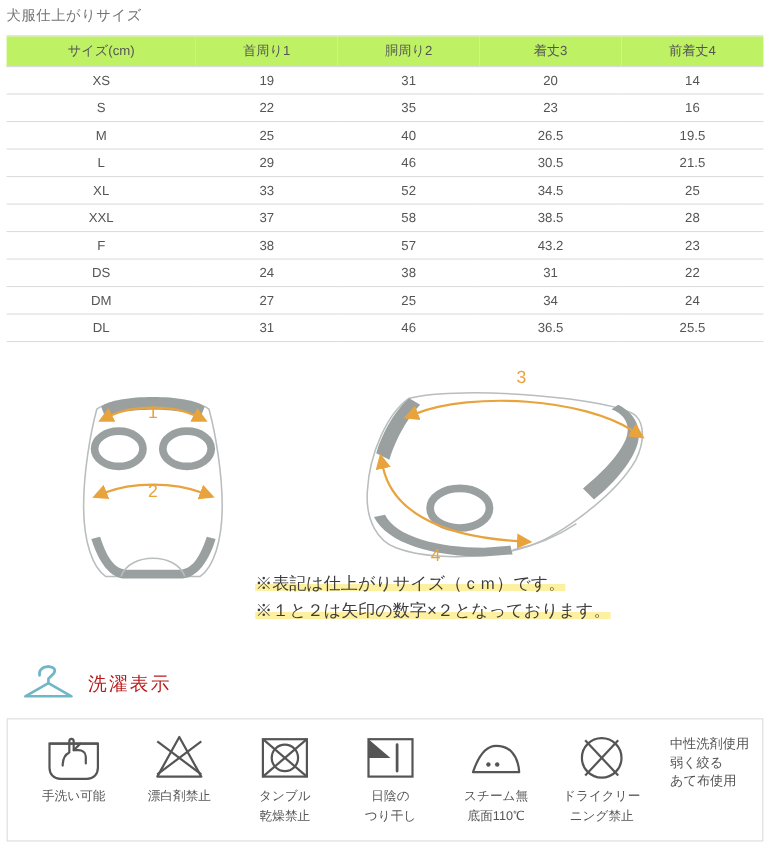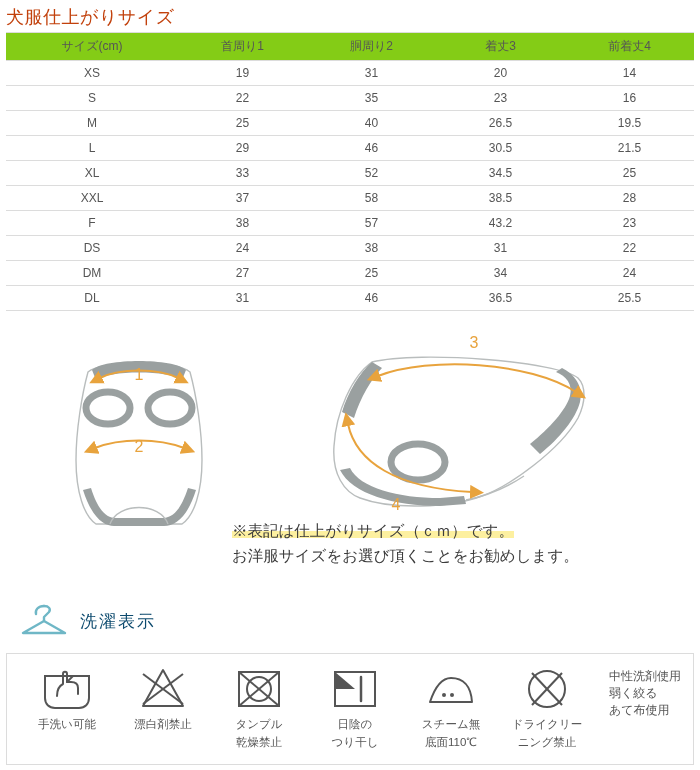--- a/index.html
+++ b/index.html
@@ -9,22 +9,22 @@
     background: #ffffff;
     font-family: "Liberation Sans", sans-serif;
     color: #333333;
   }
   .page { position: relative; width: 700px; height: 770px; overflow: hidden; }
 
   
   .page-title {
     position: absolute;
     left: 6px; top: 5px;
-    font-size: 18px;
-    color: #c2410c;
+    font-size: 13px;
+    color: #737373;
     letter-spacing: 0.5px;
   }
 
   
   .size-table {
     position: absolute;
     left: 6px; top: 32px;
     width: 688px;
     border-collapse: collapse;
     font-size: 12px;
@@ -32,21 +32,21 @@
   }
   .size-table th, .size-table td {
     border-top: 1px solid #dcdcdc;
     border-bottom: 1px solid #dcdcdc;
     text-align: center;
     padding: 5px 0 5px;
     height: 24px;
     font-weight: normal;
   }
   .size-table thead th {
-    background: #84cc16;
+    background: #bef264;
     color: #555;
     font-size: 12px;
     height: 25px;
   }
   .size-table th.c0, .size-table td.c0 { width: 172px; }
   .size-table th.c1, .size-table td.c1 { width: 129px; }
   .size-table th.c2, .size-table td.c2 { width: 129px; }
   .size-table th.c3, .size-table td.c3 { width: 129px; }
   .size-table th.c4, .size-table td.c4 { width: 129px; }
 
@@ -72,21 +72,21 @@
   
   .wash-head {
     position: absolute;
     left: 18px; top: 600px;
     width: 200px; height: 45px;
   }
   .wash-title {
     position: absolute;
     left: 62px; top: 10px;
     font-size: 17px;
-    color: #0c4a6e;
+    color: #b91c1c;
     letter-spacing: 2px;
   }
 
   
   .wash-box {
     position: absolute;
     left: 6px; top: 653px;
     width: 688px; height: 112px;
     border: 1px solid #dcdcdc;
   }
@@ -270,21 +270,21 @@
         <text x="474" y="28" text-anchor="middle" font-size="16" fill="#E8A33D" font-family="Liberation Sans, sans-serif">3</text>
 
         <path d="M348,104 C356,142 396,168 472,172" fill="none" stroke="#E8A33D" stroke-width="2" marker-start="url(#arrL)" marker-end="url(#arrR)"></path>
         <text x="396" y="190" text-anchor="middle" font-size="16" fill="#E8A33D" font-family="Liberation Sans, sans-serif">4</text>
       </g>
     </svg>
   </div>
 
   <div class="notes">
     <div><span class="hl">※表記は仕上がりサイズ（ｃｍ）です。</span></div>
-    <div><span>お洋服サイズをお選び頂くことをお勧めします。</span></div>
+    <div><span class="hl">※１と２は矢印の数字×２となっております。</span></div>
   </div>
 
   <div class="wash-head">
     <svg width="52" height="42" viewBox="0 0 52 42" xmlns="http://www.w3.org/2000/svg">
       <path d="M26,6 C20,6 17,10 18,14" fill="none" stroke="#6FB7C6" stroke-width="2.4" stroke-linecap="round"></path>
       <path d="M26,6 C31,6 33,9 31,12 L26,17 L26,21" fill="none" stroke="#6FB7C6" stroke-width="2.4" stroke-linecap="round" stroke-linejoin="round"></path>
       <path d="M26,21 L5,33 L47,33 Z" fill="none" stroke="#6FB7C6" stroke-width="2.4" stroke-linejoin="round"></path>
     </svg>
     <div class="wash-title">洗濯表示</div>
   </div>

